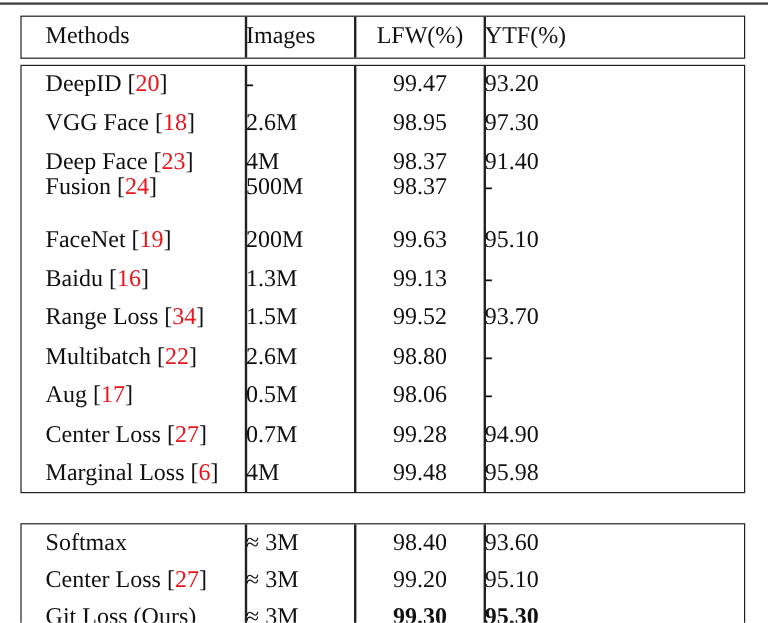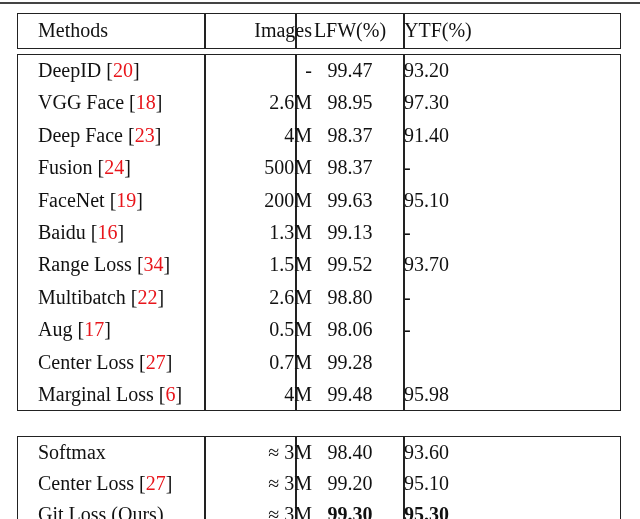--- a/index.html
+++ b/index.html
@@ -4,21 +4,21 @@
 <style>
   html, body { margin:0; padding:0; background:#fff; }
   body { width:640px; height:519px; position:relative; overflow:hidden;
          font-family:"Liberation Serif","DejaVu Serif",serif; color:#111; }
   .toprule { position:absolute; left:0; top:2px; width:640px; height:2px; background:#444; }
   .box { position:absolute; left:17px; width:604px; border:1.5px solid #222; box-sizing:border-box; }
   .vl { position:absolute; top:0; bottom:0; width:1.5px; background:#222; }
   .row { position:absolute; left:0; width:604px; height:32px; font-size:20px; line-height:32px; }
   .c { position:absolute; top:0; white-space:nowrap; }
   .c0 { left:20px; }
-  .c1 { left:187px; width:107px; text-align:right; }
+  .c1 { left:187px; width:107px; text-align:left; }
   .c2 { left:278px; width:108px; text-align:center; }
   .c3 { left:386px; width:218px; }
   .ref { color:#e8151b; }
   .bold { font-weight:bold; }
 </style>
 </head>
 <body>
 
 <div class="toprule"></div>
 
@@ -49,21 +49,21 @@
       <span class="c c1">2.6M</span>
       <span class="c c2">98.95</span>
       <span class="c c3">97.30</span>
     </div>
     <div class="row" style="top: 63.8px;">
       <span class="c c0"><span>Deep Face</span> [<span class="ref">23</span>]</span>
       <span class="c c1">4M</span>
       <span class="c c2">98.37</span>
       <span class="c c3">91.40</span>
     </div>
-    <div class="row" style="top: 96px;">
+    <div class="row" style="top: 85px;">
       <span class="c c0"><span>Fusion</span> [<span class="ref">24</span>]</span>
       <span class="c c1">500M</span>
       <span class="c c2">98.37</span>
       <span class="c c3">-</span>
     </div>
     <div class="row" style="top: 128.6px;">
       <span class="c c0"><span>FaceNet</span> [<span class="ref">19</span>]</span>
       <span class="c c1">200M</span>
       <span class="c c2">99.63</span>
       <span class="c c3">95.10</span>
@@ -89,20 +89,21 @@
     <div class="row" style="top: 258.2px;">
       <span class="c c0"><span>Aug</span> [<span class="ref">17</span>]</span>
       <span class="c c1">0.5M</span>
       <span class="c c2">98.06</span>
       <span class="c c3">-</span>
     </div>
     <div class="row" style="top: 290.6px;">
       <span class="c c0"><span>Center Loss</span> [<span class="ref">27</span>]</span>
       <span class="c c1">0.7M</span>
       <span class="c c2">99.28</span>
+      <span class="c c3">94.90</span>
     </div>
     <div class="row" style="top: 323px;">
       <span class="c c0"><span>Marginal Loss</span> [<span class="ref">6</span>]</span>
       <span class="c c1">4M</span>
       <span class="c c2">99.48</span>
       <span class="c c3">95.98</span>
     </div>
   </div>
 
 <div class="box" id="g2" style="top:414px;height:93px;margin-top:22px;">

